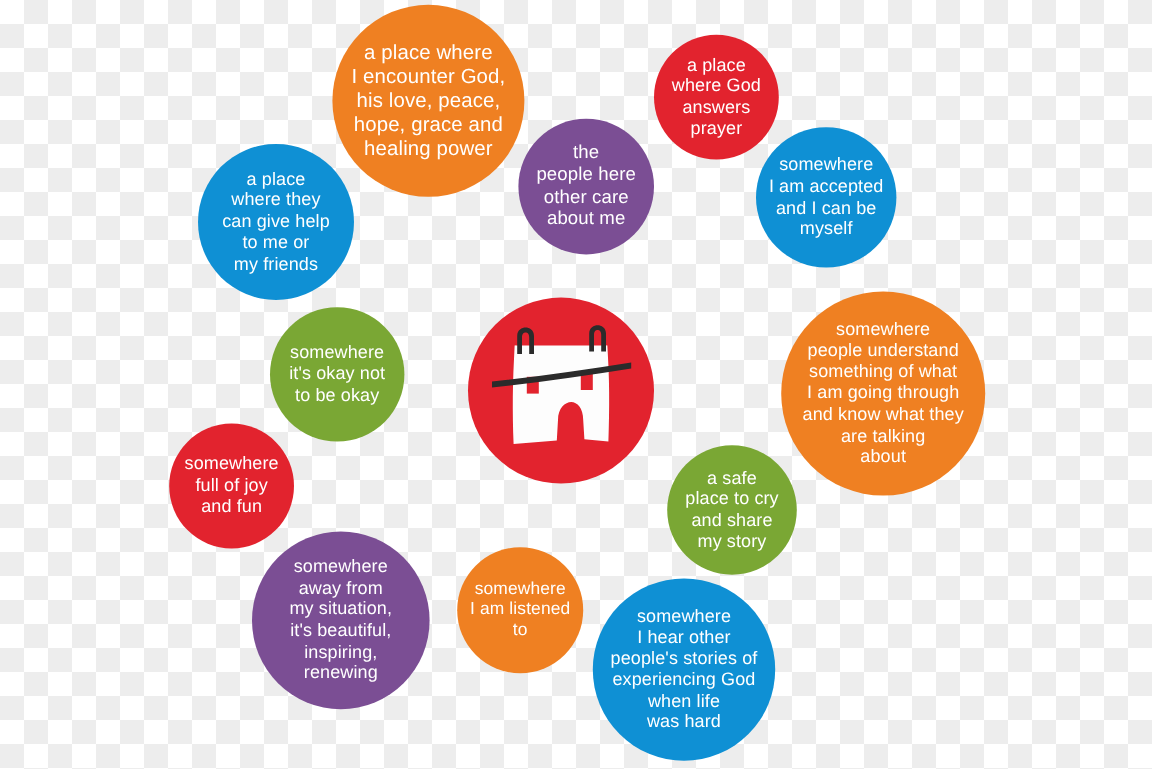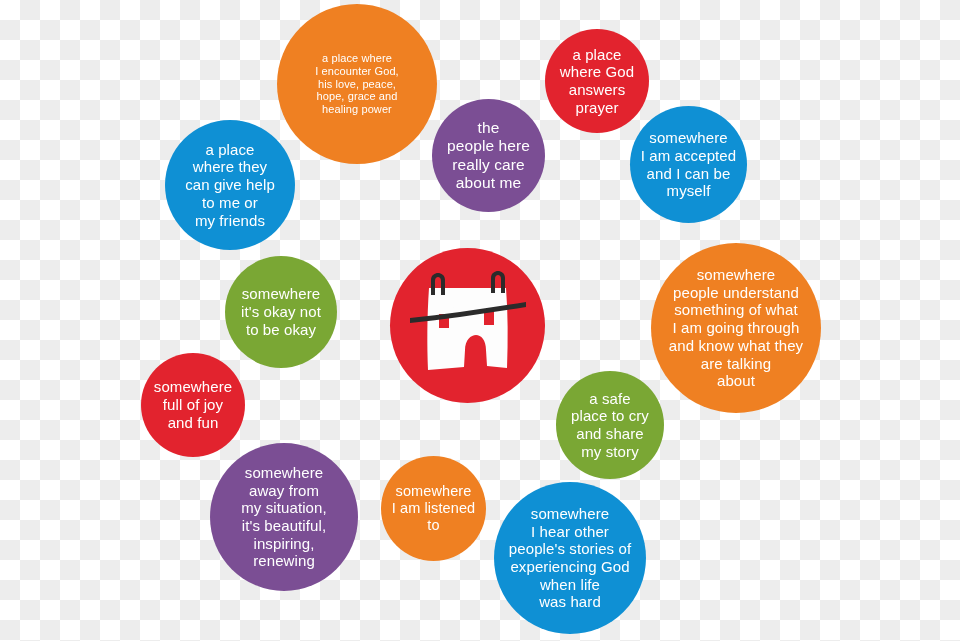--- a/index.html
+++ b/index.html
@@ -46,30 +46,30 @@
   }
   #center-bubble svg {
     display: block;
   }
 </style>
 </head>
 <body>
 
 <div id="canvas" style="width: 960px; height: 641px;">
     <div class="bubble" style="left: 277px; top: 4px; width: 160px; height: 160px; background: rgb(239, 128, 34);">
-      <div class="label" style="font-size: 11px;">a place where
+      <div class="label" style="font-size: 17px;">a place where
 I encounter God,
 his love, peace,
 hope, grace and
 healing power</div>
     </div>
     <div class="bubble" style="left: 432px; top: 99px; width: 113px; height: 113px; background: rgb(123, 78, 148);">
       <div class="label" style="font-size: 15.5px;">the
 people here
-really care
+other care
 about me</div>
     </div>
     <div class="bubble" style="left: 545px; top: 29px; width: 104px; height: 104px; background: rgb(226, 35, 46);">
       <div class="label" style="font-size: 15px;">a place
 where God
 answers
 prayer</div>
     </div>
     <div class="bubble" style="left: 630px; top: 106px; width: 117px; height: 117px; background: rgb(15, 144, 212);">
       <div class="label" style="font-size: 15px;">somewhere

